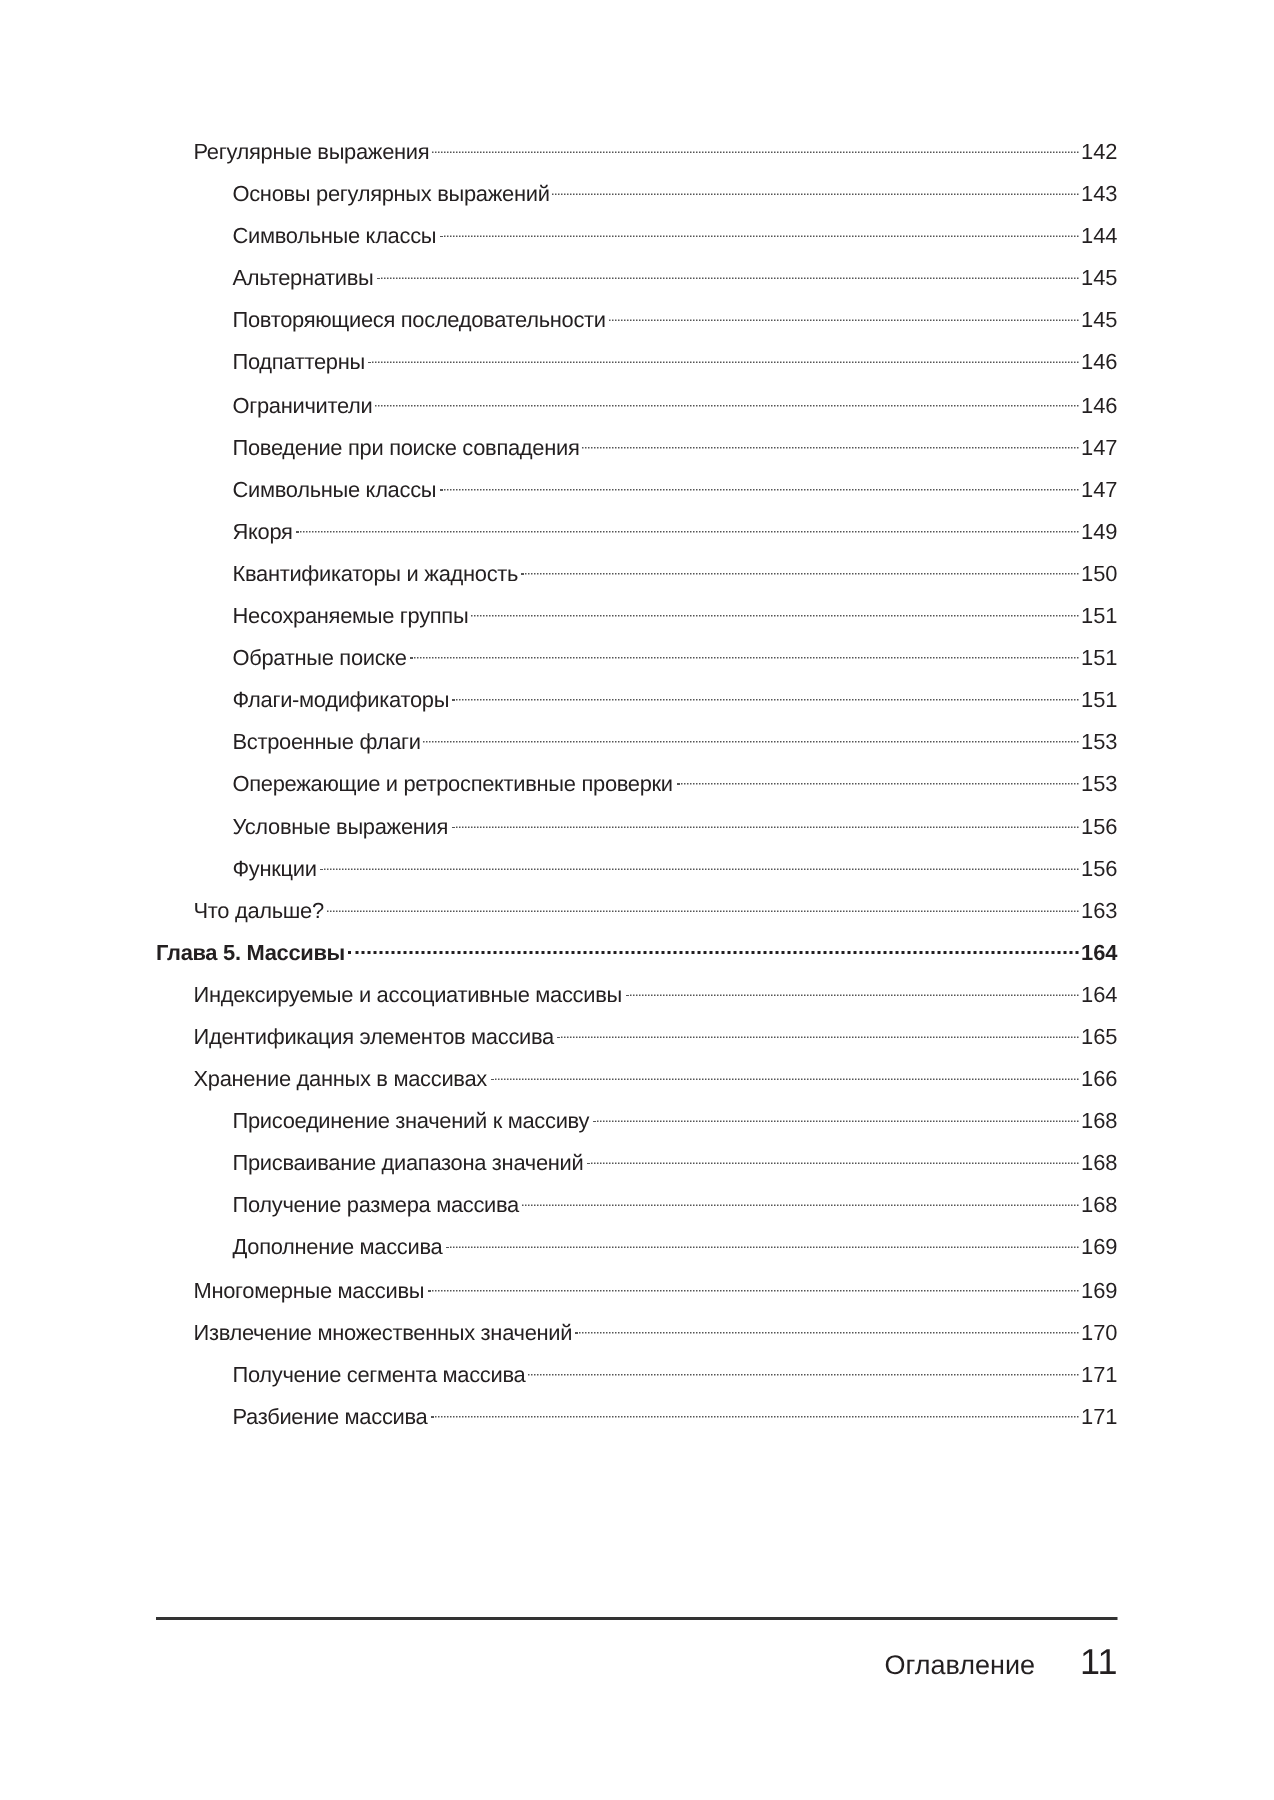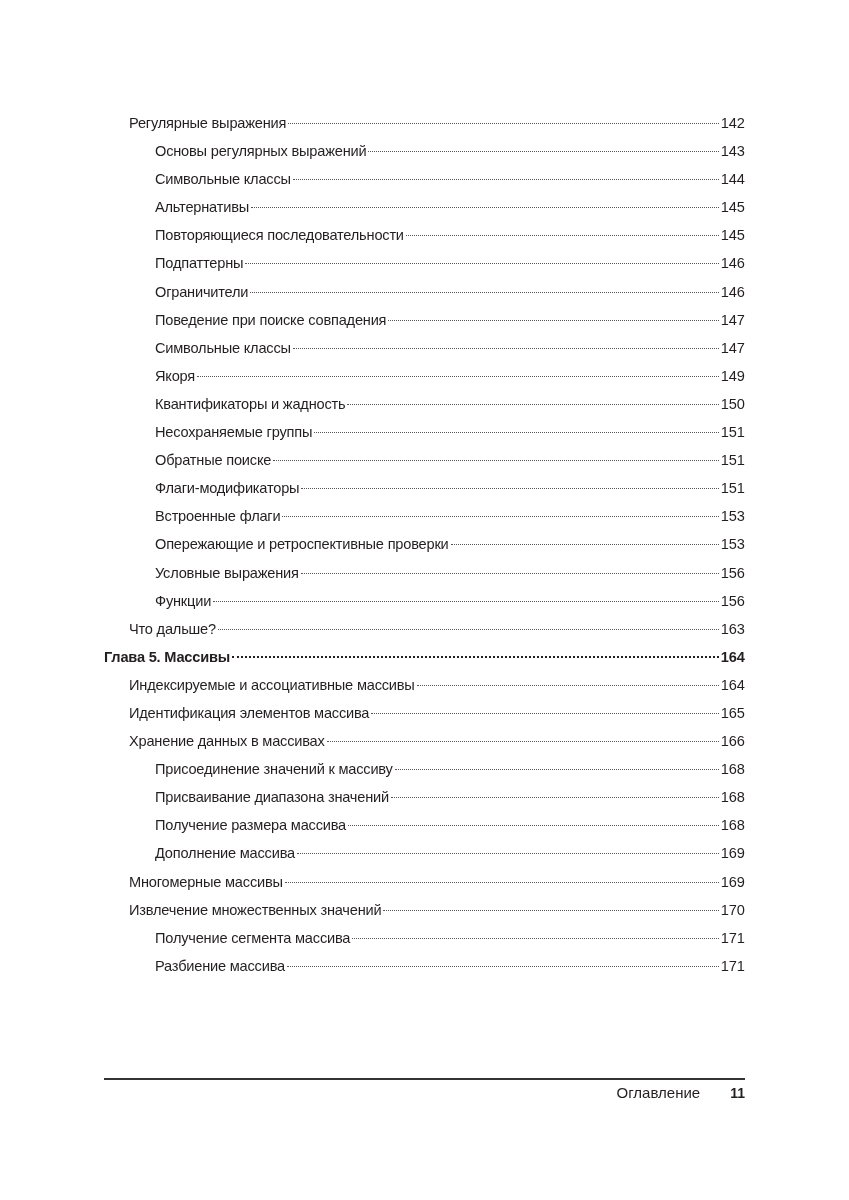--- a/index.html
+++ b/index.html
@@ -1,43 +1,43 @@
 <!DOCTYPE html>
 <html><head>
 <meta charset="utf-8">
 <style>
   html, body { margin: 0; padding: 0; background: #ffffff; }
   body {
     width: 849px; height: 1200px; position: relative; overflow: hidden;
     font-family: "Liberation Sans", "DejaVu Sans", sans-serif;
     color: #231f20;
   }
-  .toc { position: absolute; left: 104px; top: 109px; width: 641px; }
+  .toc { position: absolute; left: 104px; top: 88px; width: 641px; }
   .row {
     position: relative; height: 28.1px; line-height: 28.1px;
     font-size: 14.6px; display: flex; align-items: baseline;
     white-space: nowrap;
   }
   .row.l1 { padding-left: 25px; }
   .row.l2 { padding-left: 51px; }
   .row.chapter { font-weight: bold; padding-left: 0; }
   .row .title { flex: 0 0 auto; letter-spacing: -0.2px; }
   .row .leader {
     flex: 1 1 auto; overflow: hidden; margin: 0 2px;
     border-bottom: 1.3px dotted #555; height: 0; position: relative; top: -4px;
   }
   .row.chapter .leader { border-bottom: 2px dotted #231f20; }
   .row .page { flex: 0 0 auto; text-align: right; }
   .footer-rule {
     position: absolute; left: 104px; top: 1078px; width: 641px; height: 1.5px;
     background: #333;
   }
   .footer { position: absolute; right: 104px; top: 1084px; display: flex; align-items: baseline; }
-  .footer .section { font-size: 15px; margin-right: 30px; }
-  .footer .pagenum { font-size: 14px; font-weight: bold; }
+  .footer .section { font-size: 18px; margin-right: 30px; margin-top: 16px; }
+  .footer .pagenum { font-size: 24px; font-weight: normal; }
 </style>
 </head>
 <body>
 
 <div class="toc" id="toc">
     <div class="row l1">
       <span class="title">Регулярные выражения</span>
       <span class="leader"></span>
       <span class="page">142</span>
     </div>

